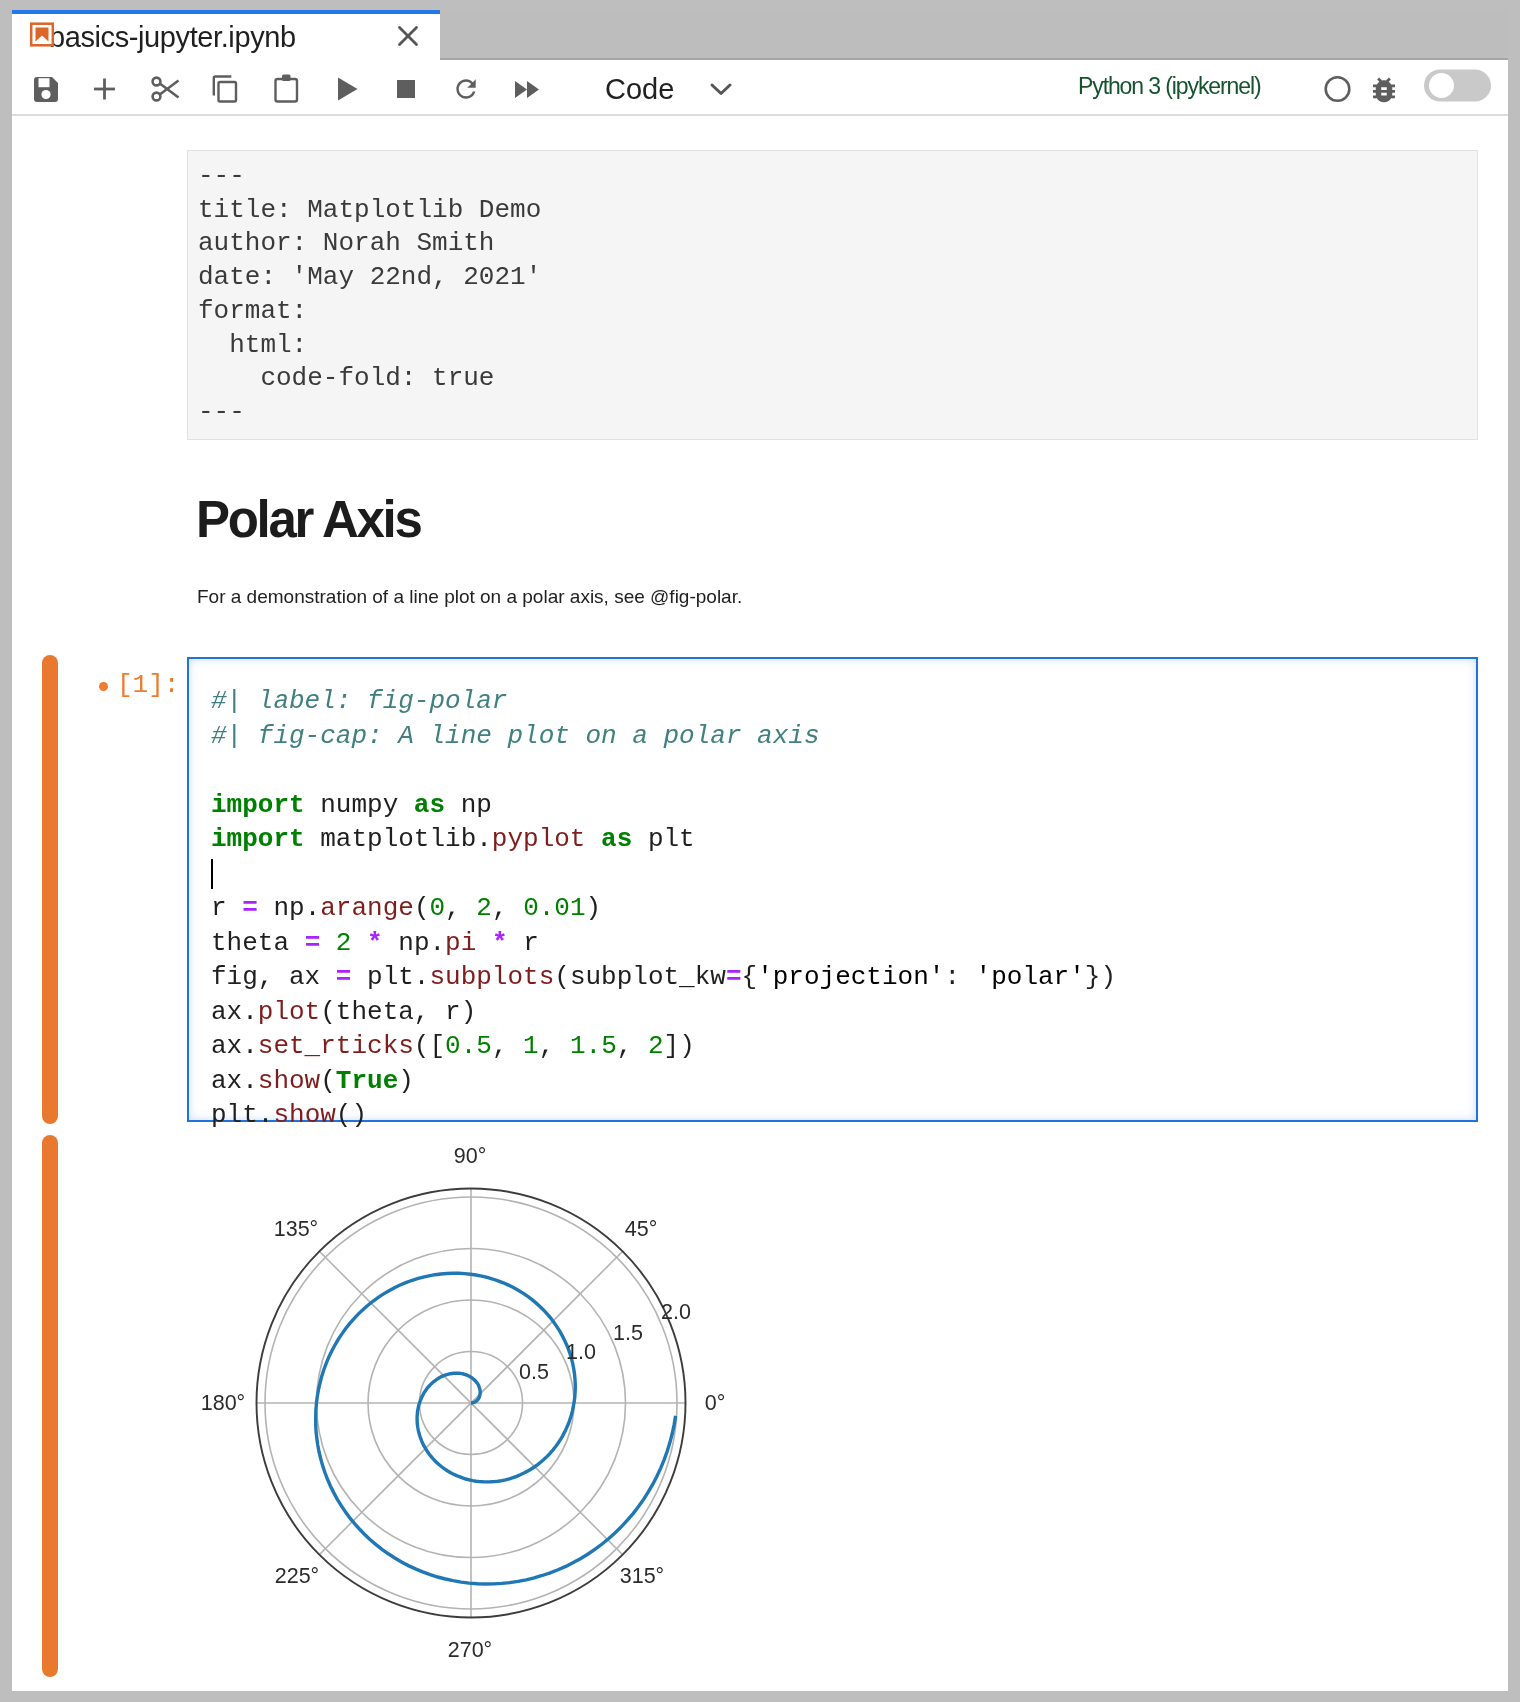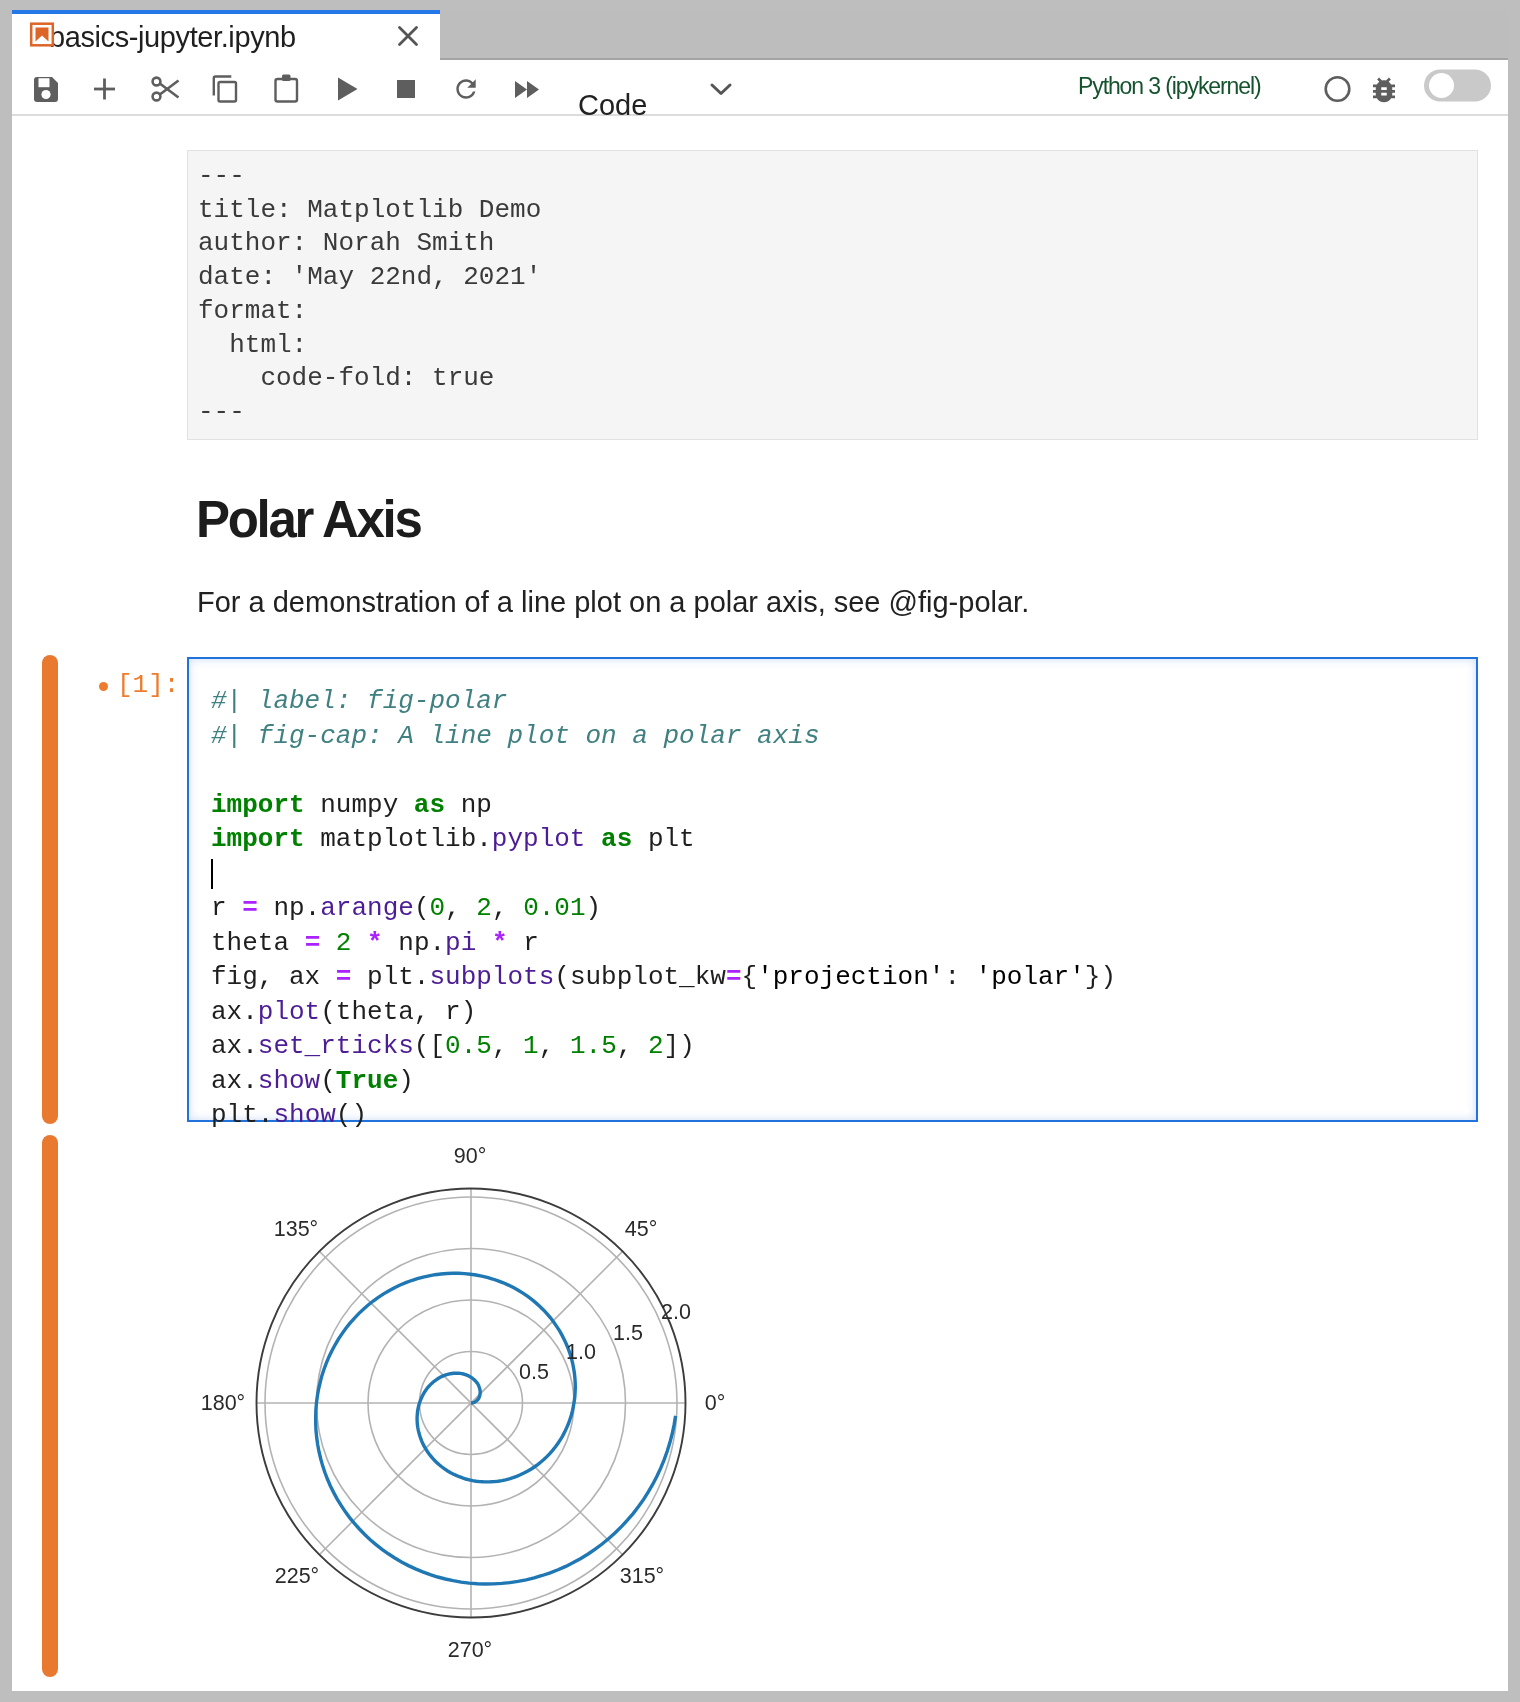--- a/index.html
+++ b/index.html
@@ -3,37 +3,37 @@
 <meta charset="utf-8">
 <style>
   html,body{margin:0;padding:0;}
   body{width:1520px;height:1702px;background:#bebebe;font-family:"Liberation Sans",sans-serif;position:relative;overflow:hidden;}
   .abs{position:absolute;}
   #tabbar{left:12px;top:10px;width:1496px;height:48px;background:#bdbdbd;border-bottom:2px solid #a4a4a4;}
   #tab{left:12px;top:10px;width:428px;height:46px;background:#ffffff;border-top:4px solid #2478e8;}
   #tabtitle{left:49px;top:21px;font-size:29px;color:#1f1f1f;letter-spacing:-0.4px;}
   #toolbar{left:12px;top:60px;width:1496px;height:54px;background:#ffffff;border-bottom:2px solid #dcdcdc;}
   #content{left:12px;top:116px;width:1496px;height:1575px;background:#ffffff;}
-  #codedd{left:578px;top:73px;font-size:29px;color:#212121;margin-top:16px;}
+  #codedd{left:605px;top:73px;font-size:29px;color:#212121;}
   #kernel{left:1078px;top:73px;font-size:23px;color:#14532d;letter-spacing:-1.1px;}
   #yaml{left:187px;top:150px;width:1291px;height:290px;background:#f5f5f5;border:1px solid #e1e1e1;box-sizing:border-box;}
   #yaml pre{margin:0;padding:9px 0 0 10px;font-family:"Liberation Mono",monospace;font-size:26px;line-height:33.7px;color:#3a3a3a;}
   #h1{left:196px;top:490px;font-size:51px;font-weight:700;color:#1c1c1c;letter-spacing:-2.3px;}
-  #para{left:197px;top:586px;font-size:29px;color:#212121;}
+  #para{left:197px;top:586px;font-size:19px;color:#212121;}
   #cell{left:187px;top:657px;width:1291px;height:465px;border:2px solid #2173dc;box-sizing:border-box;background:#fff;box-shadow:inset 0 0 10px rgba(60,120,216,0.25);}
   #code{left:195px;top:668px;font-family:"Liberation Mono",monospace;font-size:26px;line-height:34.5px;color:#1f1f1f;}
   #code pre{margin:16px;font-family:inherit;}
   #bullet{left:99px;top:682px;width:9px;height:9px;border-radius:50%;background:#ee7b2e;}
   #prompt{left:117px;top:670px;font-family:"Liberation Mono",monospace;font-size:26px;color:#ee7b2e;}
   #bar1{left:42px;top:655px;width:16px;height:469px;border-radius:8px;background:#e9792e;}
   #bar2{left:42px;top:1135px;width:16px;height:542px;border-radius:8px;background:#e9792e;}
   .cm{color:#408080;font-style:italic;}
   .kw{color:#008000;font-weight:bold;}
   .op{color:#AA22FF;font-weight:bold;}
-  .pr{color:#4c1d95;}
+  .pr{color:#7f1d1d;}
   .nm{color:#008000;}
   .st{color:#000000;}
   .cur{border-left:2px solid #000;}
 </style>
 </head>
 <body>
 <div id="tabbar" class="abs"></div>
 <div id="tab" class="abs"></div>
 <div id="tabtitle" class="abs">basics-jupyter.ipynb</div>
 <div id="toolbar" class="abs"></div>

